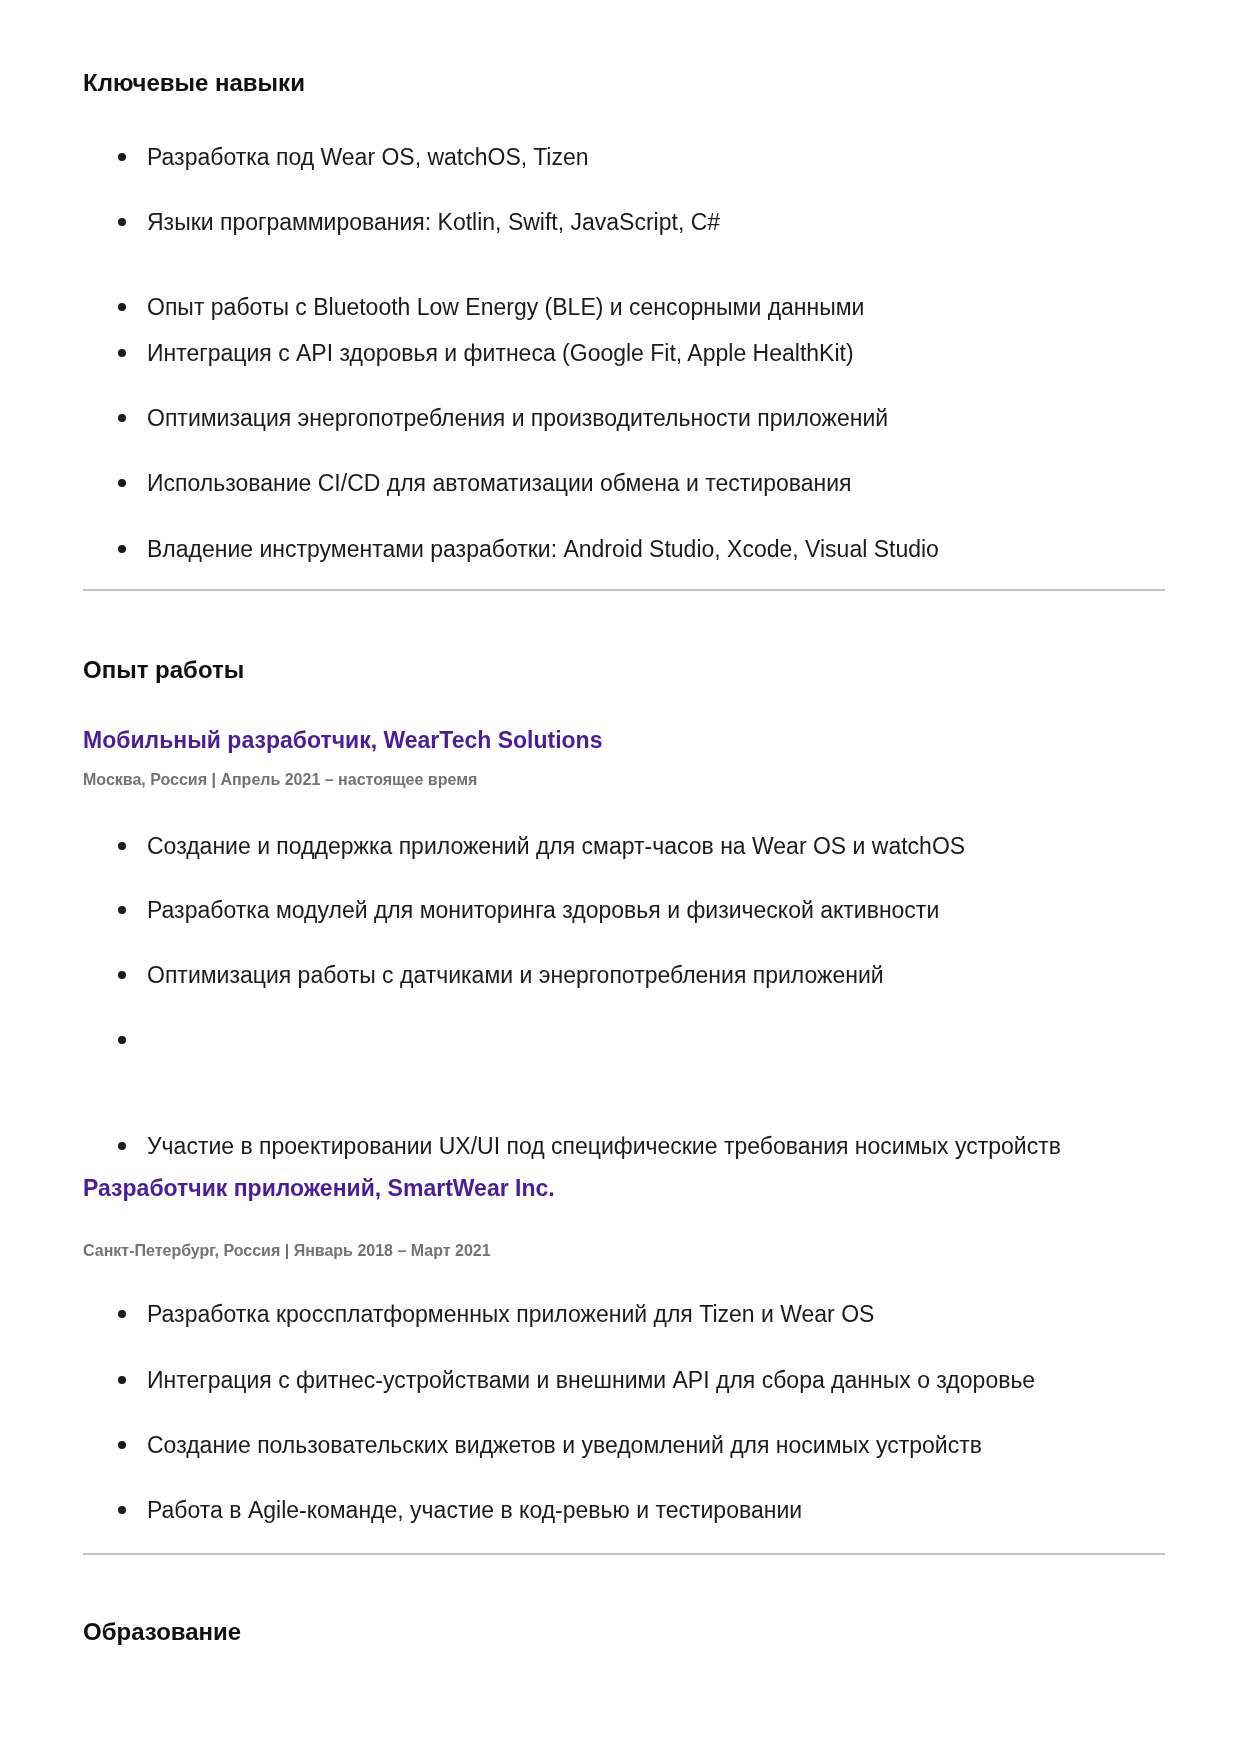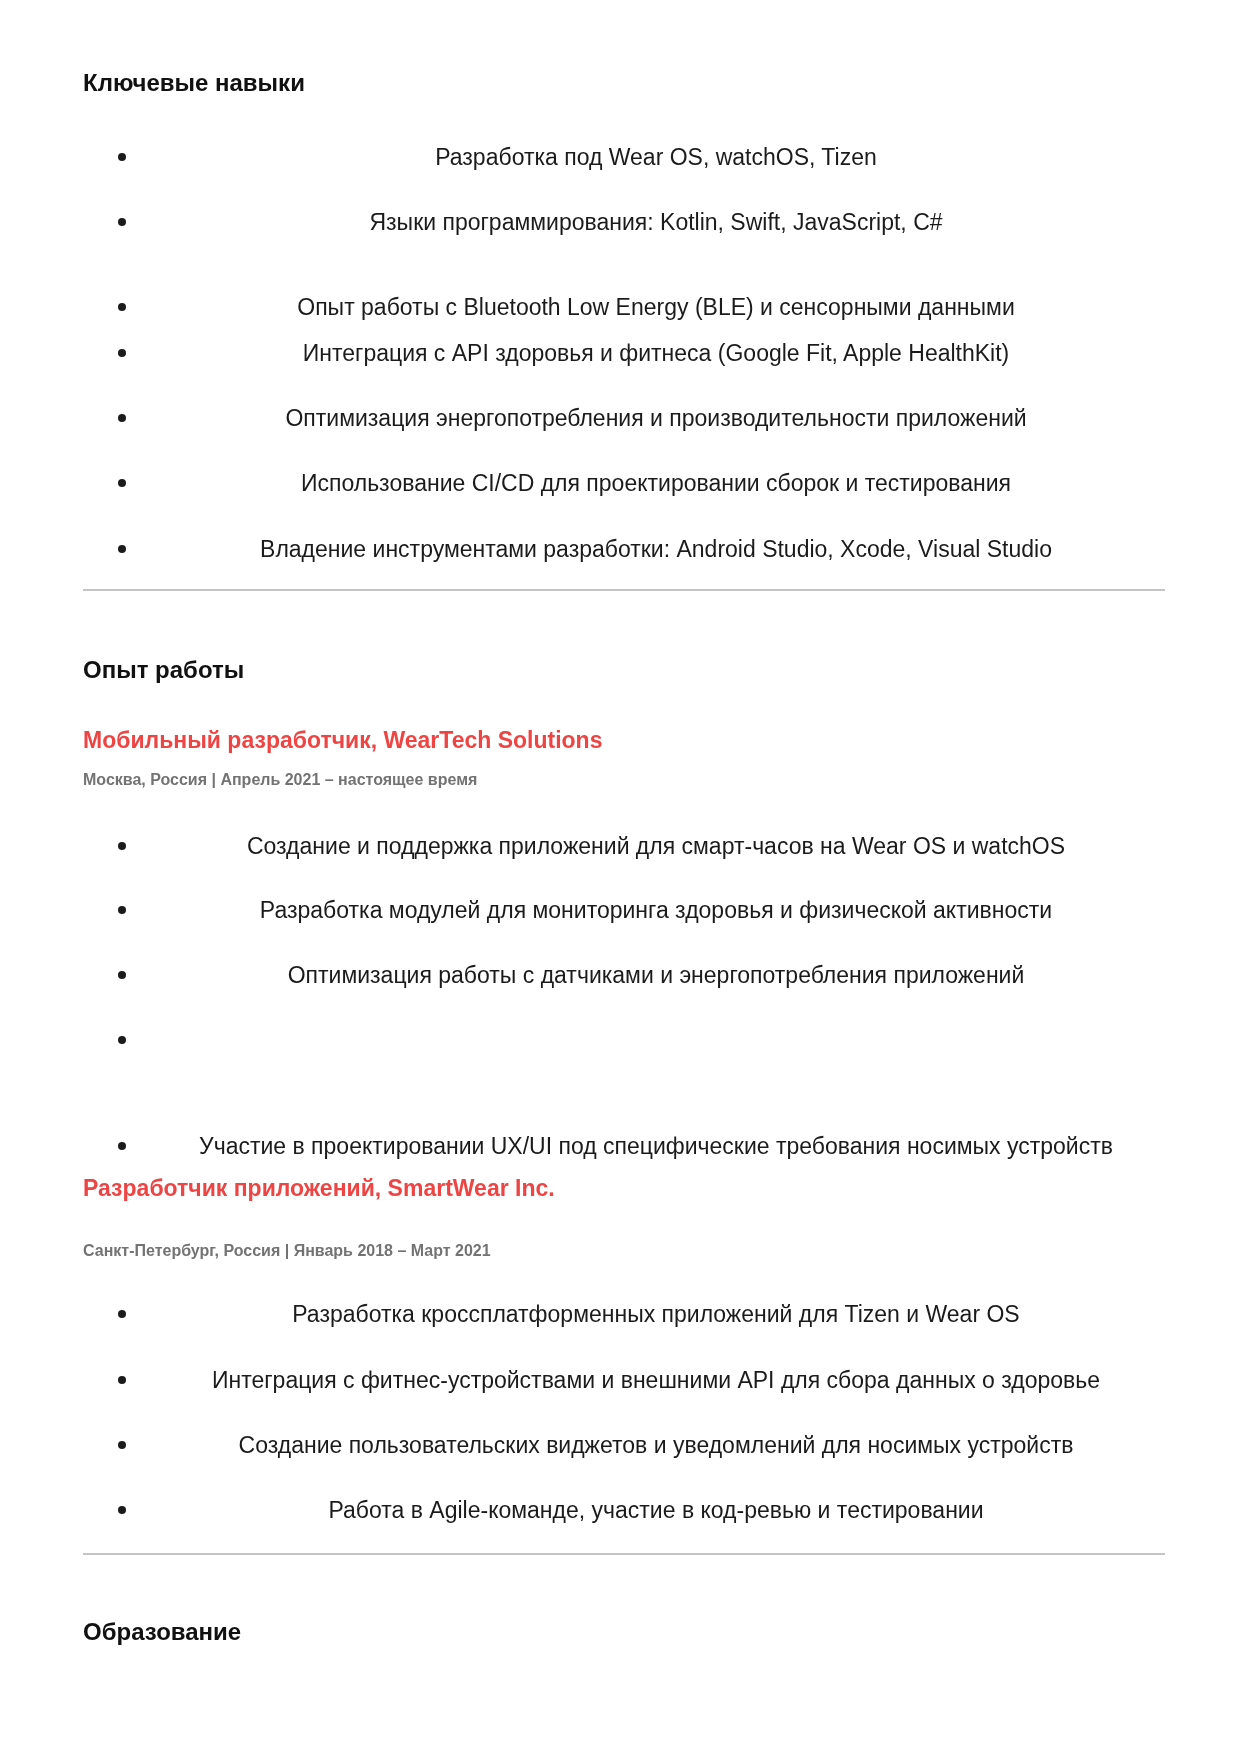--- a/index.html
+++ b/index.html
@@ -25,21 +25,21 @@
     font-weight: bold;
     line-height: 36px;
     height: 36px;
     color: #111111;
   }
   .job-title {
     font-size: 23px;
     font-weight: bold;
     line-height: 32px;
     height: 32px;
-    color: #ef4444;
+    color: #4c1d95;
   }
   .job-meta {
     font-size: 16px;
     line-height: 32px;
     height: 32px;
     color: #737373;
     font-weight: bold;
   }
   .bullet {
     position: absolute;
@@ -58,21 +58,20 @@
     border-radius: 50%;
     background: #1b1b1b;
   }
   .bullet .text {
     display: block;
     margin-left: 64px;
   }
   .bullet .line {
     display: block;
     white-space: nowrap;
-    text-align: center;
   }
   .divider {
     position: absolute;
     left: 83px;
     width: 1082px;
     height: 0;
     border-top: 2px solid #c4c4c4;
   }
 </style>
 </head>
@@ -106,21 +105,21 @@
 </div>
 <div class="bullet" style="top:398px;">
   <span class="dot"></span>
   <span class="text">
       <span class="line">Оптимизация энергопотребления и производительности приложений</span>
     </span>
 </div>
 <div class="bullet" style="top:463px;">
   <span class="dot"></span>
   <span class="text">
-      <span class="line">Использование CI/CD для проектировании сборок и тестирования</span>
+      <span class="line">Использование CI/CD для автоматизации обмена и тестирования</span>
     </span>
 </div>
 <div class="bullet" style="top:529px;">
   <span class="dot"></span>
   <span class="text">
       <span class="line">Владение инструментами разработки: Android Studio, Xcode, Visual Studio</span>
     </span>
 </div>
 
 <div class="divider" style="top:589px;"></div>

